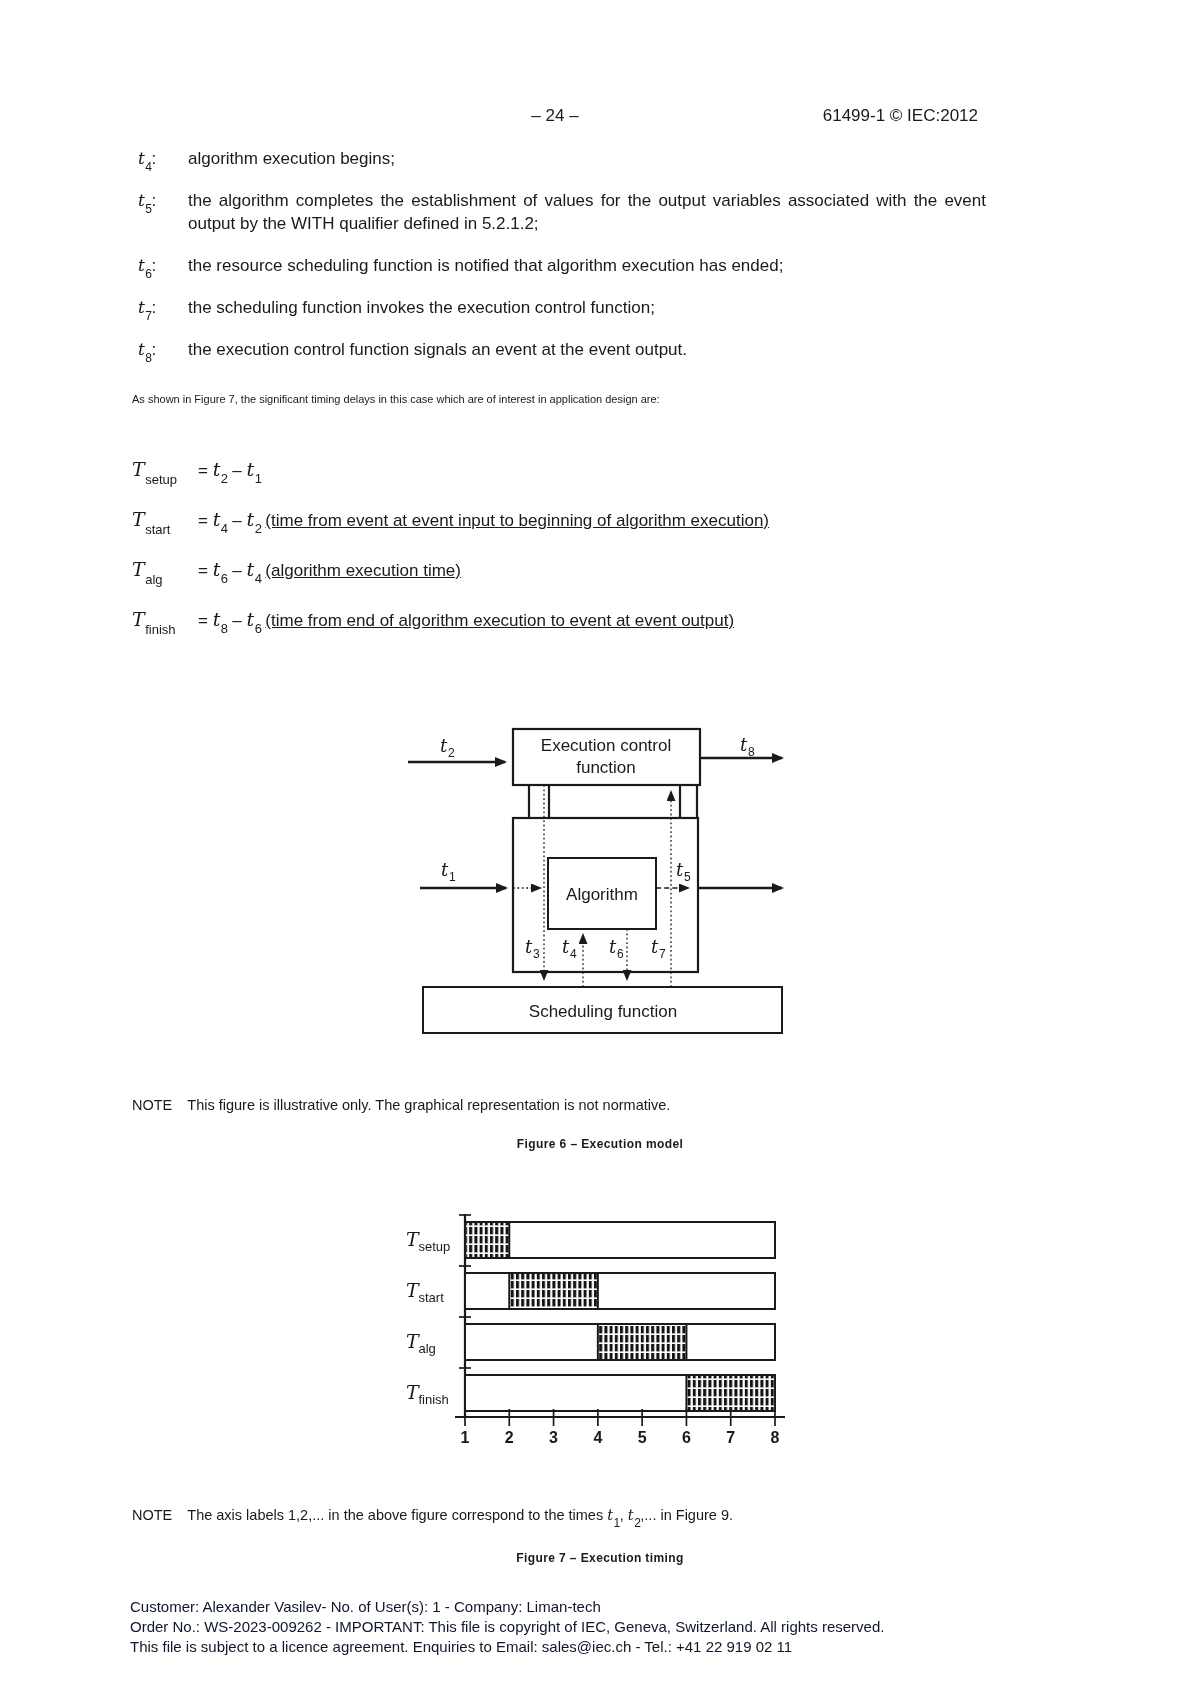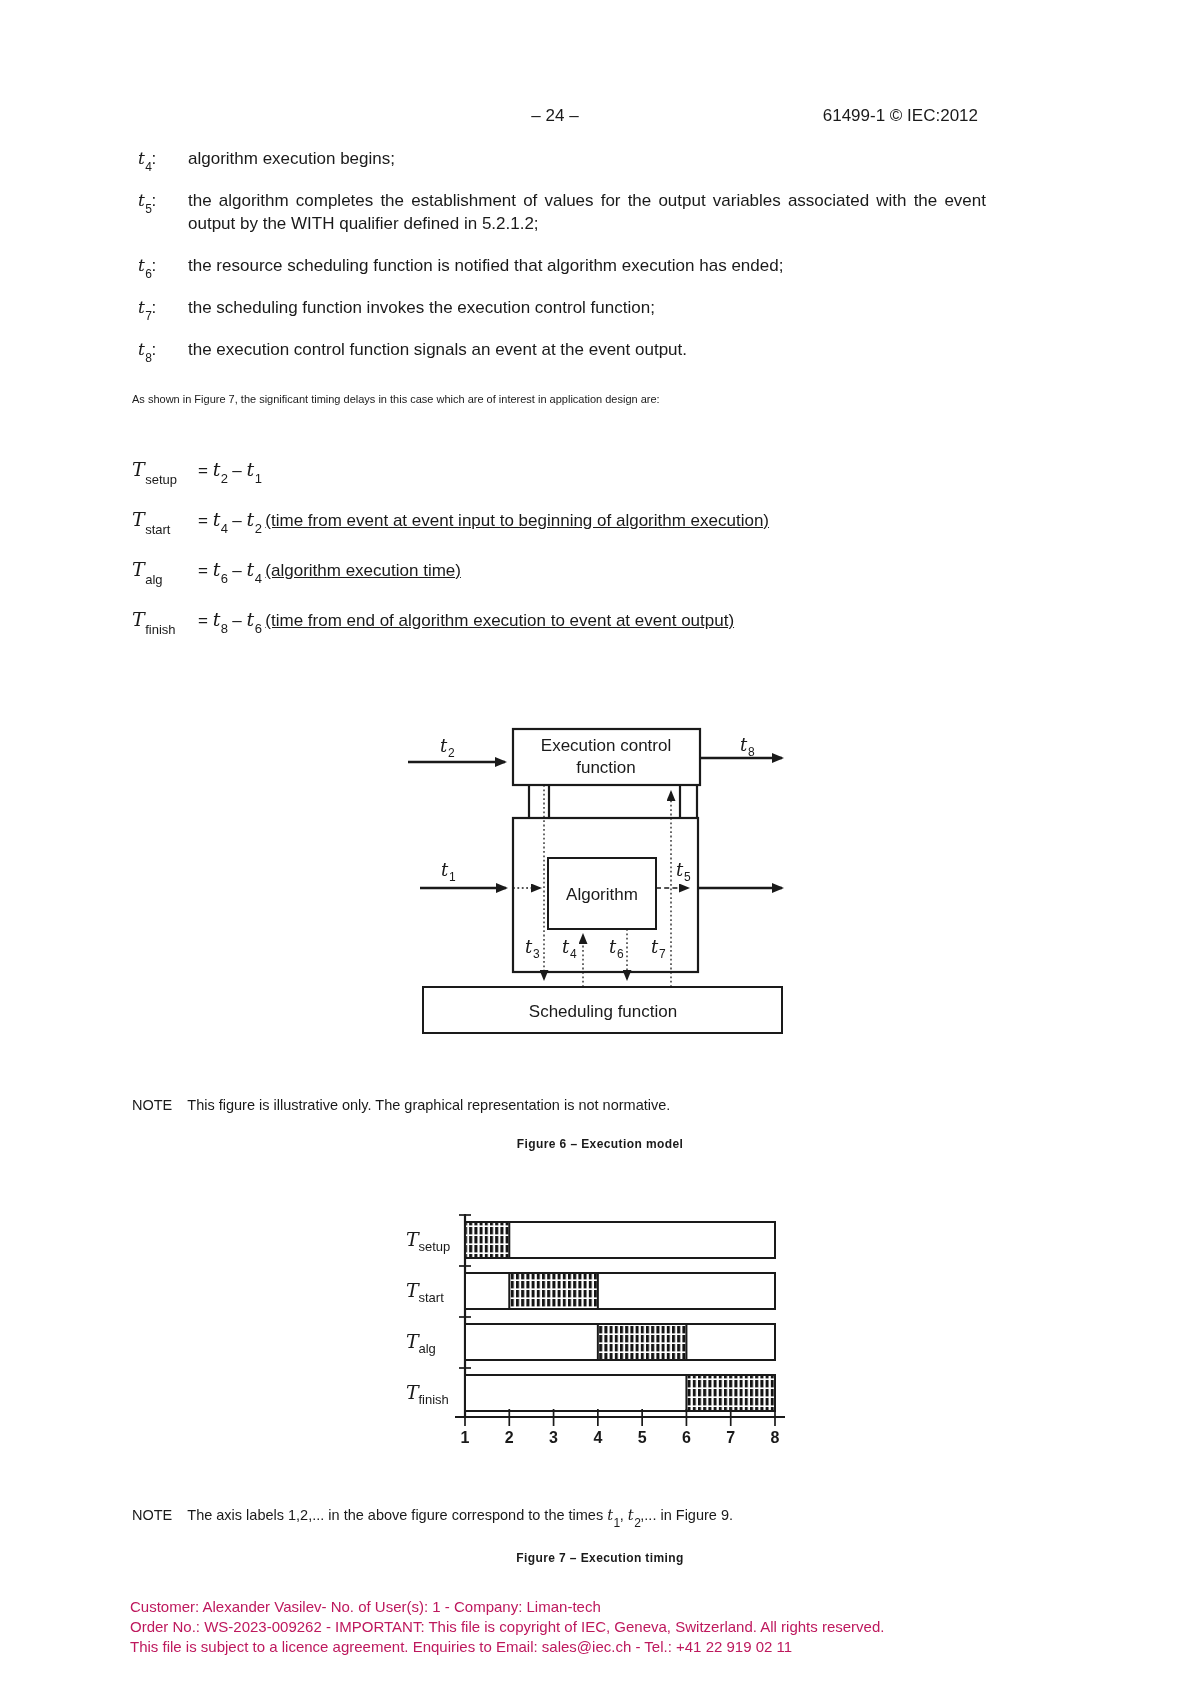--- a/index.html
+++ b/index.html
@@ -221,19 +221,19 @@
       <text x="370.7142857142857" y="243" class="xt" text-anchor="middle">7</text>
       <line x1="415" y1="209" x2="415" y2="226" class="ax2"></line>
       <text x="415" y="243" class="xt" text-anchor="middle">8</text>
     </svg>
 
   <div class="abs note" style="top:1506px;">
     <span class="nlabel">NOTE</span><span>The axis labels 1,2,... in the above figure correspond to the times </span><i class="fit">t</i><sub>1</sub><span>, </span><i class="fit">t</i><sub>2</sub><span>,... in Figure 9.</span>
   </div>
   <div class="abs caption" style="top:1551px;">Figure 7 – Execution timing</div>
 
-  <div class="abs footer" style="color: #be185d;">
+  <div class="abs footer" style="color: #0f172a;">
     <div>Customer: Alexander Vasilev- No. of User(s): 1 - Company: Liman-tech</div>
     <div>Order No.: WS-2023-009262 - IMPORTANT: This file is copyright of IEC, Geneva, Switzerland. All rights reserved.</div>
     <div>This file is subject to a licence agreement. Enquiries to Email: sales@iec.ch - Tel.: +41 22 919 02 11</div>
   </div>
 
 </div>
 
 </body></html>

